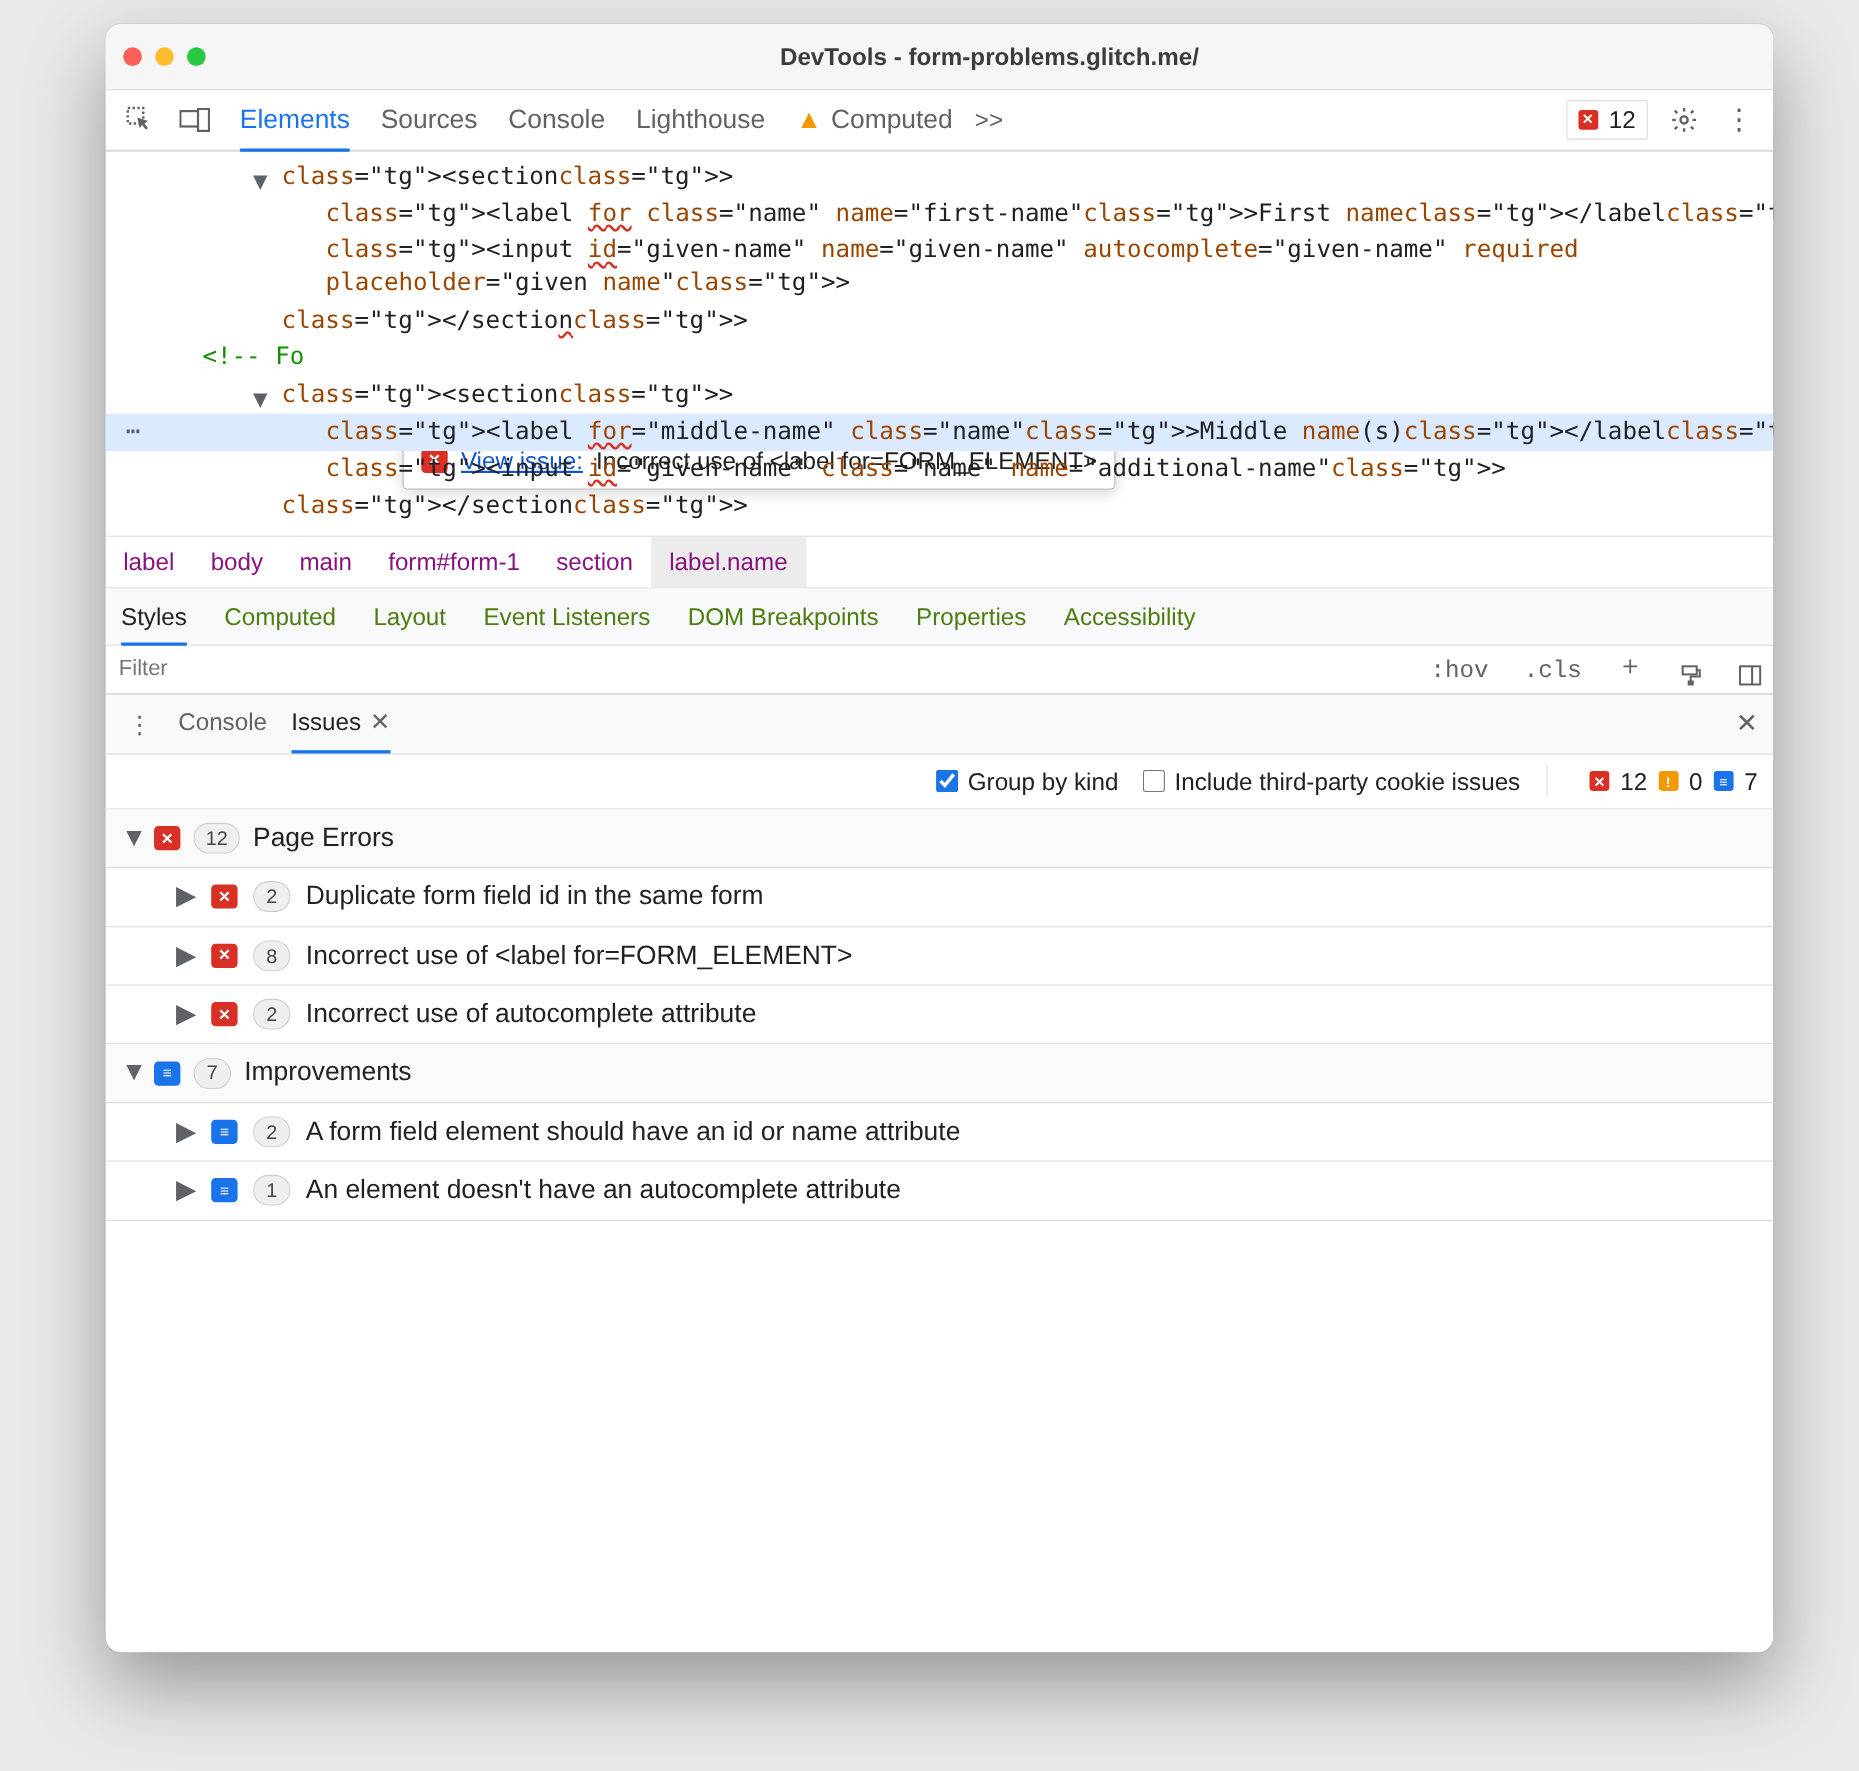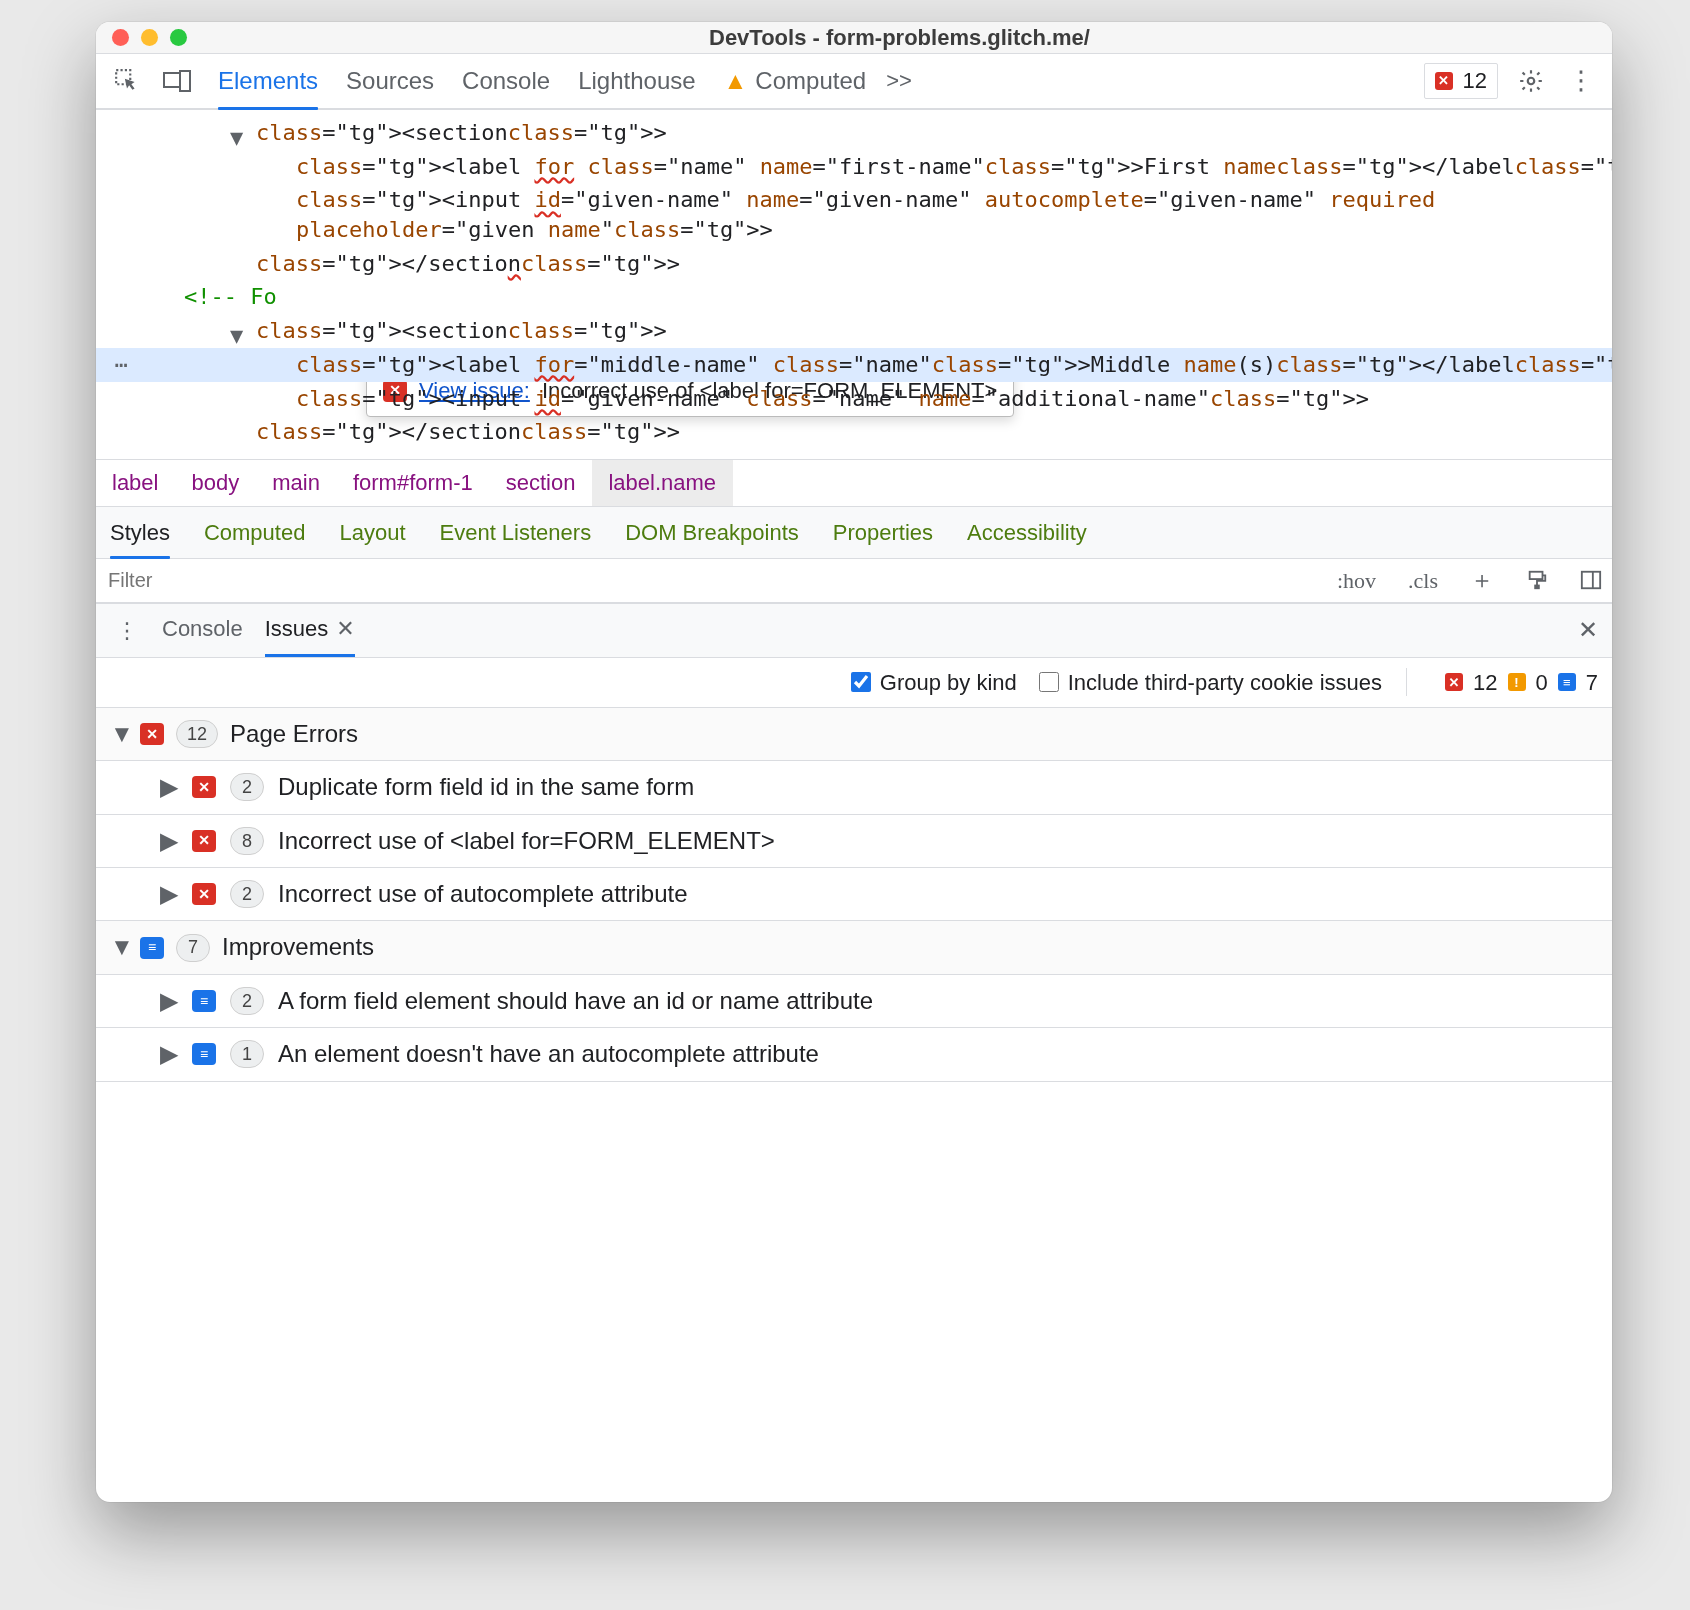--- a/index.html
+++ b/index.html
@@ -8,21 +8,21 @@
     --comment:#109000; --selected:#dbeaff; --link:#1155cc; --ghost:#9aa0a6;
     --tab-active:#1a73e8; --pill:#edeff0;
   }
   *{box-sizing:border-box}
   html,body{margin:0;padding:0;background:#e9e9e9}
   body{font:22px/1.35 -apple-system,Helvetica,Arial,sans-serif;color:var(--fg)}
   .stage{width:1690px;height:1610px;position:relative}
   .win{position:absolute;left:96px;top:22px;width:1516px;height:1480px;background:var(--bg);
        border-radius:14px;box-shadow:0 30px 70px rgba(0,0,0,.35),0 0 0 1px rgba(0,0,0,.05);
        overflow:hidden;display:flex;flex-direction:column}
-  .titlebar{height:32px;display:flex;align-items:center;padding:0 16px;border-bottom:1px solid var(--border2);background:#f6f6f6}
+  .titlebar{height:60px;display:flex;align-items:center;padding:0 16px;border-bottom:1px solid var(--border2);background:#f6f6f6}
   .traffic{display:flex;gap:12px;margin-right:16px}
   .dot{width:17px;height:17px;border-radius:50%}
   .dot.red{background:#ff5f57}.dot.yel{background:#ffbd2e}.dot.grn{background:#28c940}
   .title{flex:1;text-align:center;font-weight:700;font-size:22px;color:#3c3c3c;white-space:nowrap}
   
   .toolbar{height:56px;display:flex;align-items:center;gap:16px;padding:0 14px;border-bottom:2px solid var(--border2);position:relative}
   .ico-btn{display:flex;align-items:center;justify-content:center;width:34px;height:34px;color:#5f6368}
   .tabs{display:flex;align-items:stretch;height:100%;gap:28px;margin-left:8px}
   .tab{display:flex;align-items:center;color:#5f6368;font-size:24px;position:relative;cursor:pointer}
   .tab.active{color:#1a73e8;font-weight:500}
@@ -48,21 +48,21 @@
   
   .crumbs{border-top:1px solid var(--border2);border-bottom:1px solid var(--border2);height:48px;display:flex;align-items:stretch;font-size:22px}
   .crumb{display:flex;align-items:center;padding:0 16px;color:#881280;cursor:pointer;border-right:1px solid transparent}.crumb.sel{background:#ececec}
   
   .subtabs{height:52px;display:flex;align-items:center;gap:34px;border-bottom:1px solid var(--border2);padding:0 14px;background:#f8f9fa;font-size:22px}
   .stab{color:#4d7c0f;position:relative;height:100%;display:flex;align-items:center;cursor:pointer}
   .stab.active{color:#202124}.stab.active:after{content:"";position:absolute;left:0;right:0;bottom:-1px;height:3px;background:#1a73e8;border-radius:1px}
   
   .filter{height:44px;display:flex;align-items:center;border-bottom:1px solid var(--border2);padding:0 10px;color:#9aa0a6;gap:10px}
   .filter input{flex:1;border:none;outline:none;font-size:20px;color:#333;background:transparent}
-  .filter .tools{display:flex;align-items:center;gap:32px;font-family:Liberation Serif, serif;color:#5f6368}
+  .filter .tools{display:flex;align-items:flex-end;gap:32px;font-family:Liberation Mono, monospace;color:#5f6368}
   
   .drawer{flex:1;display:flex;flex-direction:column;border-top:1px solid var(--border2)}
   .drawer-head{height:54px;display:flex;align-items:center;gap:18px;padding:0 14px;border-bottom:1px solid var(--border2);background:#f8f9fa;font-size:22px;position:relative}
   .dtab{color:#5f6368;height:100%;display:flex;align-items:center;gap:8px;cursor:pointer;border-bottom:3px solid transparent}
   .dtab.active{color:#202124;border-bottom-color:#1a73e8}
   .close-x{margin-left:auto;color:#5f6368;font-size:24px}
   .drawer-opts{height:50px;display:flex;align-items:center;justify-content:flex-end;gap:18px;padding:0 14px;border-bottom:1px solid var(--border2);font-size:22px}
   .drawer-opts .chips{display:flex;align-items:center;gap:10px;margin-left:14px}
   .drawer-opts input[type=checkbox]{width:20px;height:20px;accent-color:#1a73e8}
   .chip{display:inline-flex;align-items:center;gap:6px}

